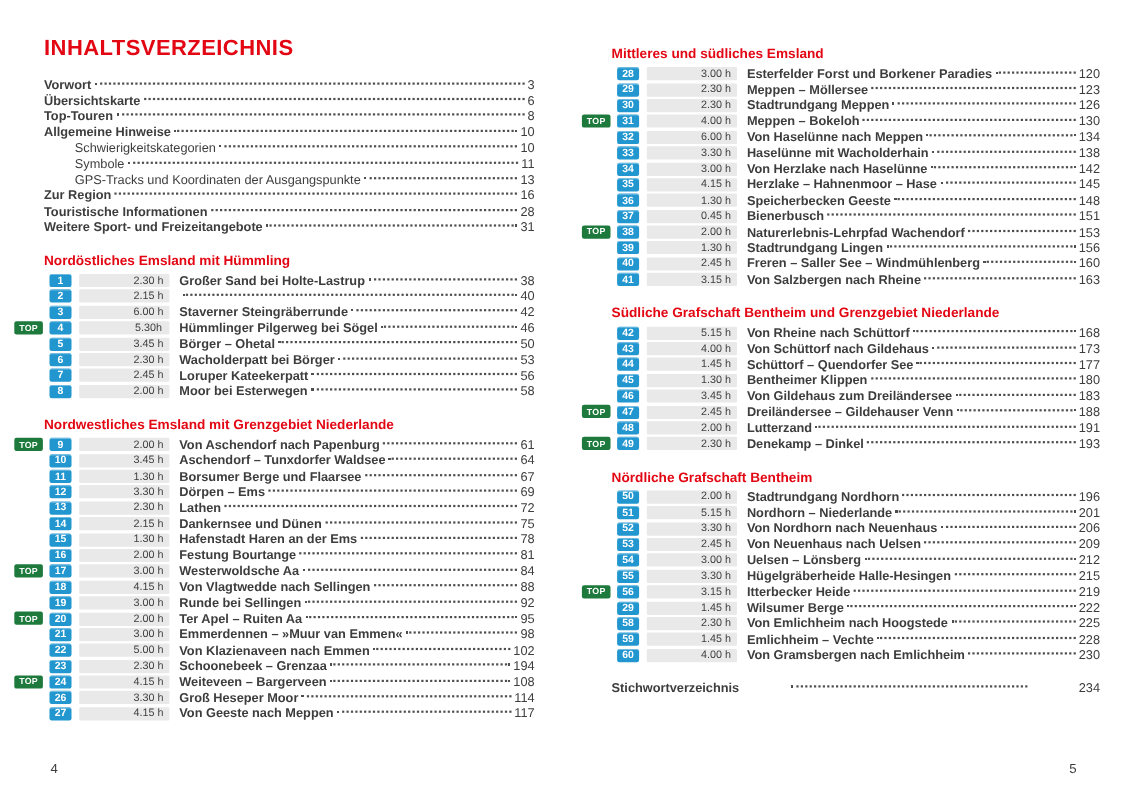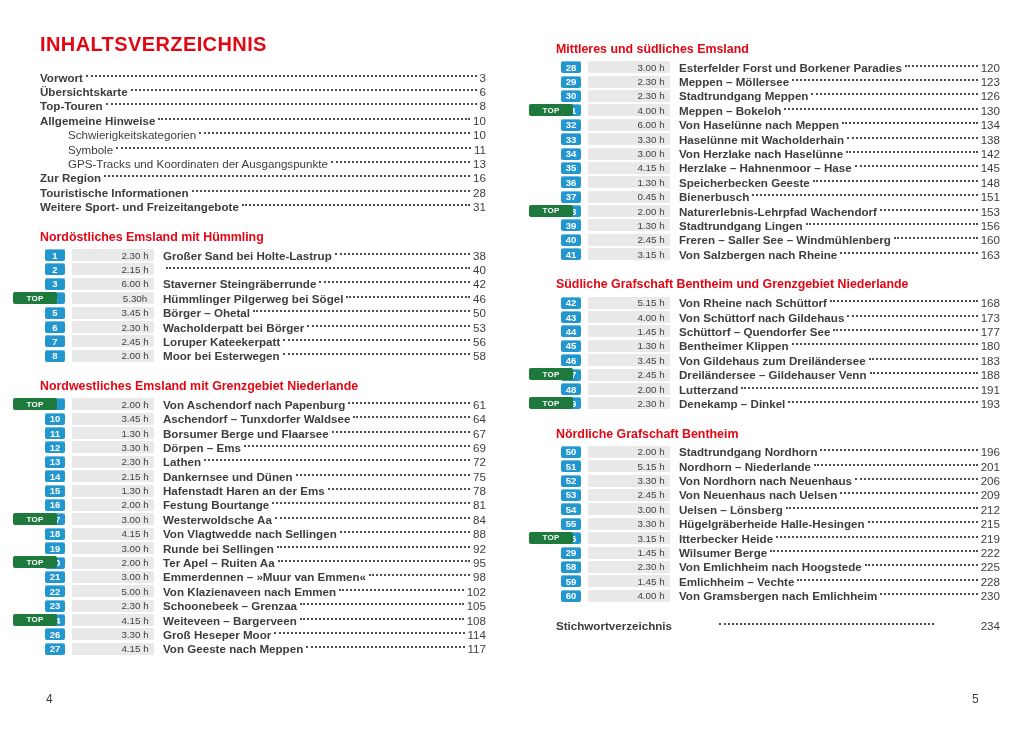--- a/index.html
+++ b/index.html
@@ -69,21 +69,21 @@
     border-radius: 2px;
     color: #fff;
     font-weight: bold;
     font-size: 9.5px;
     display: inline-flex; align-items: center; justify-content: center;
     margin-right: 7px;
   }
   .top-badge {
     position: absolute;
     left: -27px; top: 1px;
-    width: 44px; height: 12px;
+    width: 26px; height: 12px;
     background: var(--top-green);
     border-radius: 2px;
     color: #fff;
     font-weight: bold;
     font-size: 8px;
     letter-spacing: 0.3px;
     display: inline-flex; align-items: center; justify-content: center;
   }
   .time {
     flex: none;
@@ -327,21 +327,21 @@
           <span class="time">5.00 h</span>
           <span class="t-title">Von Klazienaveen nach Emmen</span>
           <span class="leader"></span>
           <span class="pg">102</span>
         </div>
         <div class="row tour-row">
           <span class="num">23</span>
           <span class="time">2.30 h</span>
           <span class="t-title">Schoonebeek – Grenzaa</span>
           <span class="leader"></span>
-          <span class="pg">105</span>
+          <span class="pg">194</span>
         </div>
         <div class="row tour-row">
           <span class="top-badge">TOP</span>
           <span class="num">24</span>
           <span class="time">4.15 h</span>
           <span class="t-title">Weiteveen – Bargerveen</span>
           <span class="leader"></span>
           <span class="pg">108</span>
         </div>
         <div class="row tour-row">

